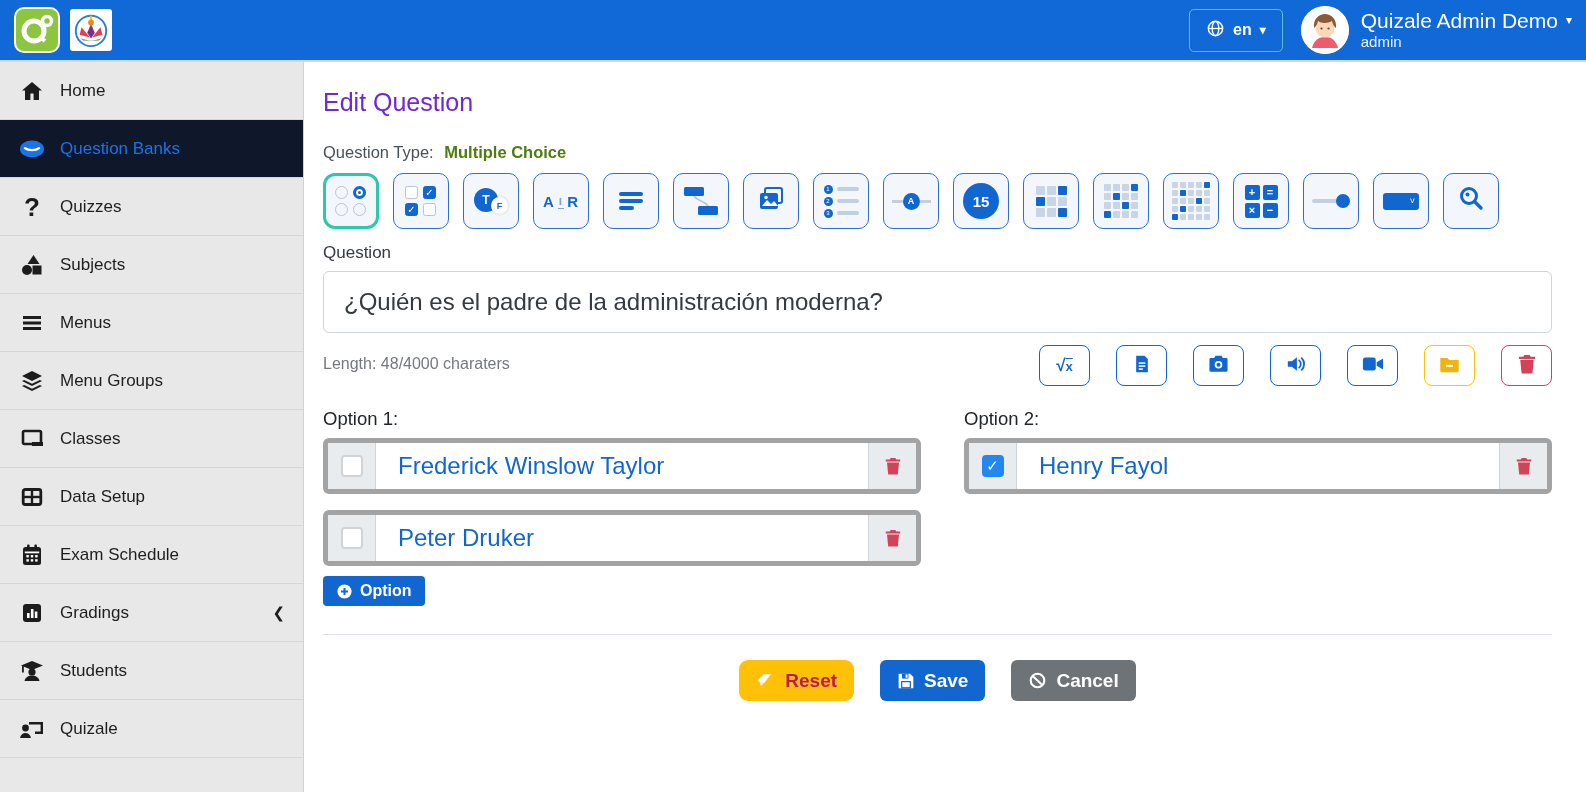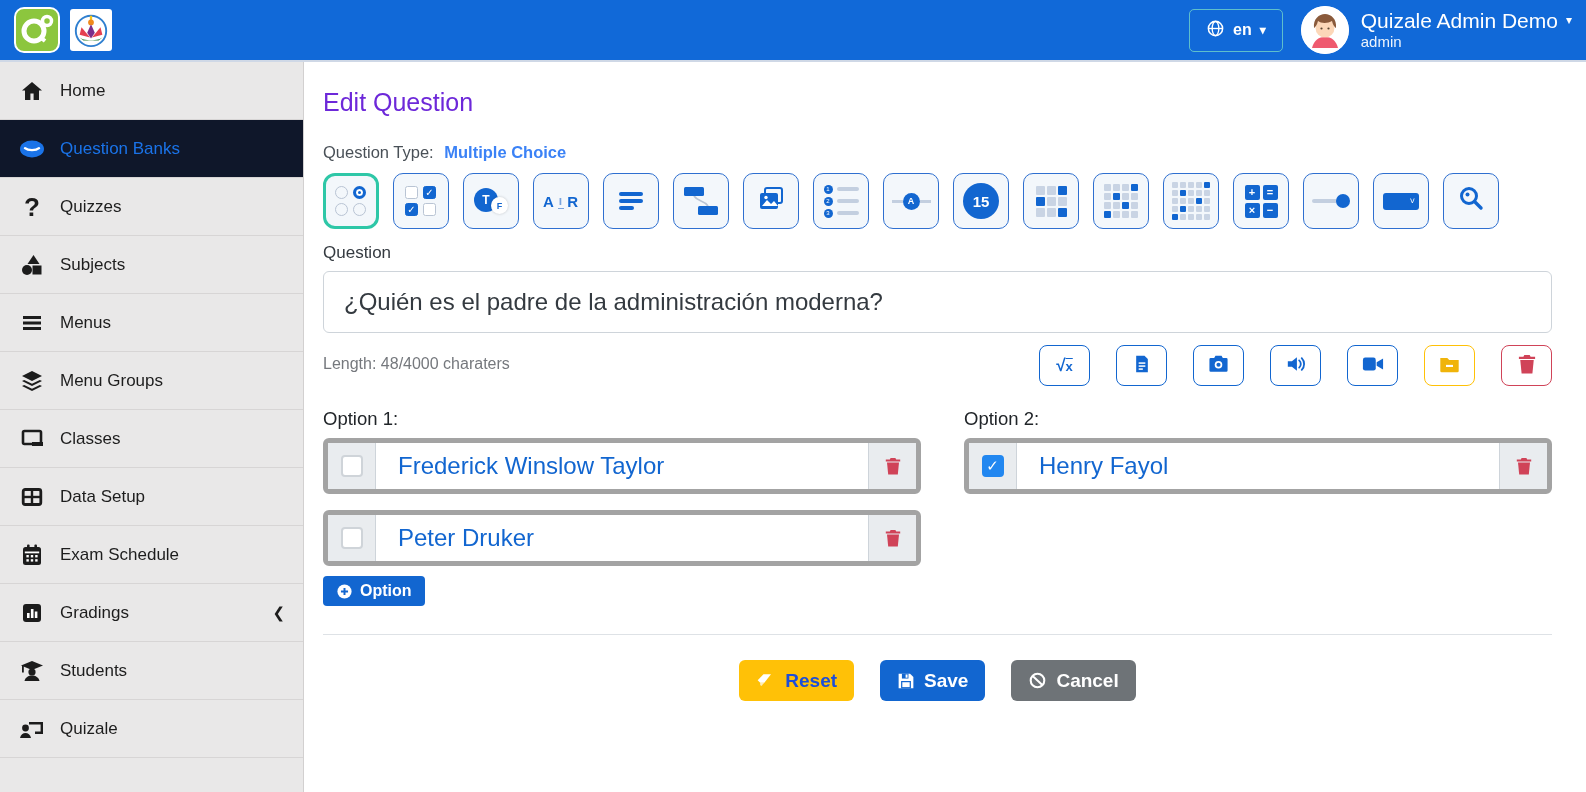--- a/index.html
+++ b/index.html
@@ -37,21 +37,21 @@
   .side-item.active { background:#0f172a; color:#1a73e8; }
   .side-item.active .s-label { color:#1a73e8; }
   .side-chevron { margin-left:auto; font-size:15px; color:#1d1d1d; }
   .qmark { font-size:26px; font-weight:800; color:#1c1c1c; line-height:1; }
 
   
   .main { position:absolute; top:62px; left:305px; width:1281px; height:730px;
     background:#fff; padding:26px 34px 0 18px; }
   .page-title { color:#6d28d9; font-size:25px; font-weight:500; margin-bottom:26px; }
   .qtype-line { font-size:16.5px; color:#495057; margin-bottom:11px; }
-  .qtype-line b { color:#3b82f6; margin-left:6px; }
+  .qtype-line b { color:#4d7c0f; margin-left:6px; }
 
   
   .type-row { display:flex; gap:14px; margin-bottom:14px; }
   .tbtn { width:56px; height:56px; border:1px solid #2e6fd0; border-radius:10px;
     background:#f3f7fb; display:flex; align-items:center; justify-content:center;
     cursor:pointer; flex:0 0 auto; color:#1266d0; }
   .tbtn.selected { border:3px solid #2ec7a7; border-radius:12px; }
   .radio-grid, .check-grid { display:grid; grid-template-columns:14px 14px; gap:4px; }
   .r-c { width:13px; height:13px; border-radius:50%; border:1.5px solid #b9c4d4; }
   .r-c.on { border:3px solid #1266d0; background:#fff; box-shadow:inset 0 0 0 2px #fff, inset 0 0 0 6px #1266d0; }
@@ -135,21 +135,21 @@
   .add-opt { margin-top:10px; display:inline-flex; align-items:center; gap:7px;
     background:#1266d0; color:#fff; border:none; border-radius:4px; padding:6px 13px;
     font-size:16px; font-weight:bold; cursor:pointer; font-family:inherit; }
 
   .divider { border-top:1px solid #dee2e6; margin-top:28px; width:1229px; }
 
   .actions { display:flex; justify-content:center; gap:26px; margin-top:25px; width:1229px; }
   .act-btn { display:inline-flex; align-items:center; gap:9px; height:41px; padding:0 17px;
     border:none; border-radius:6px; font-size:19px; font-weight:bold; cursor:pointer;
     font-family:inherit; }
-  .act-reset { background:#ffc107; color:#1d4ed8; }
+  .act-reset { background:#ffc107; color:#be185d;border-radius:9px; }
   .act-save { background:#1266d0; color:#fff; }
   .act-cancel { background:#6e7377; color:#fff; }
 </style>
 </head>
 <body>
 
 <div class="header">
   <div class="brand">
     <div class="logo1">
       <svg width="40" height="40" viewBox="0 0 40 40">

